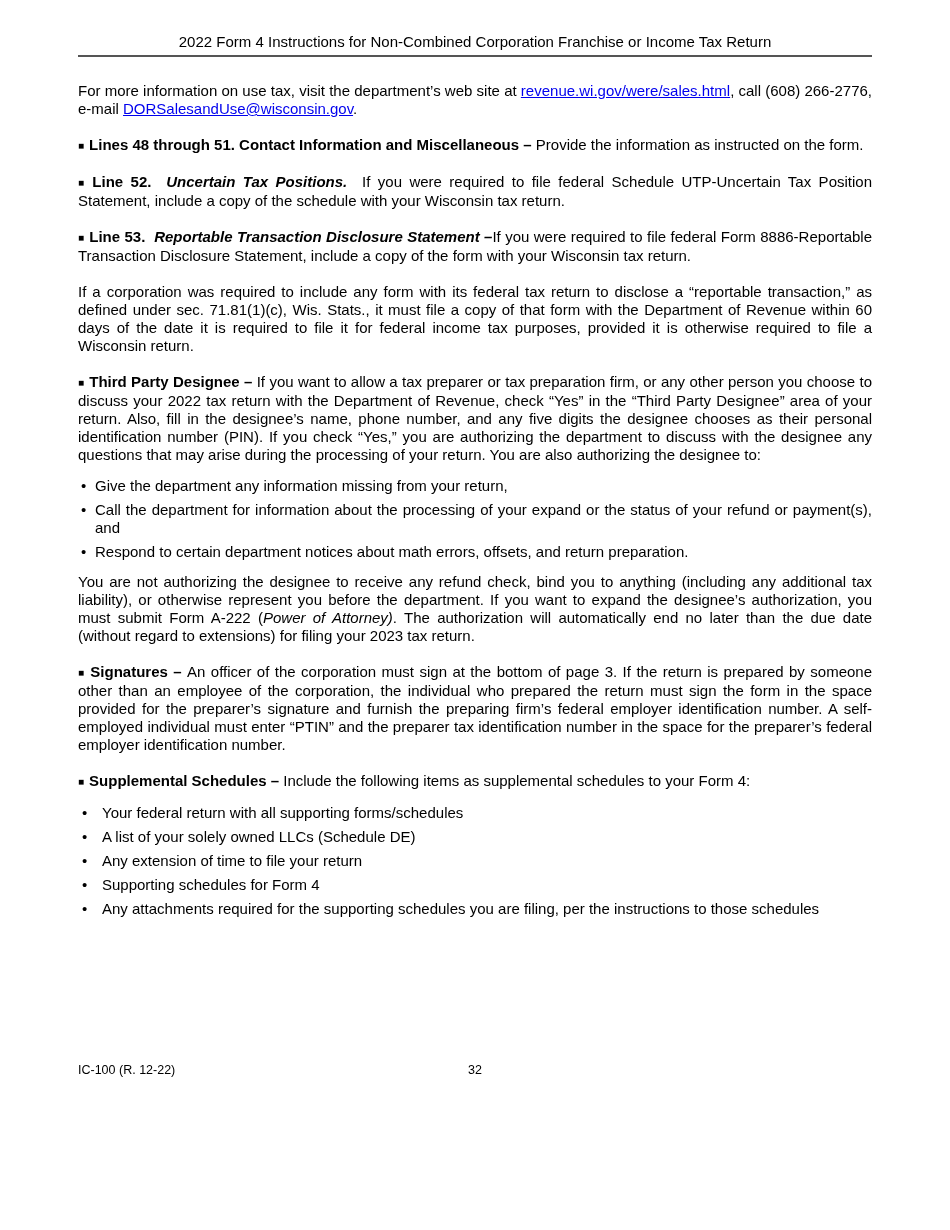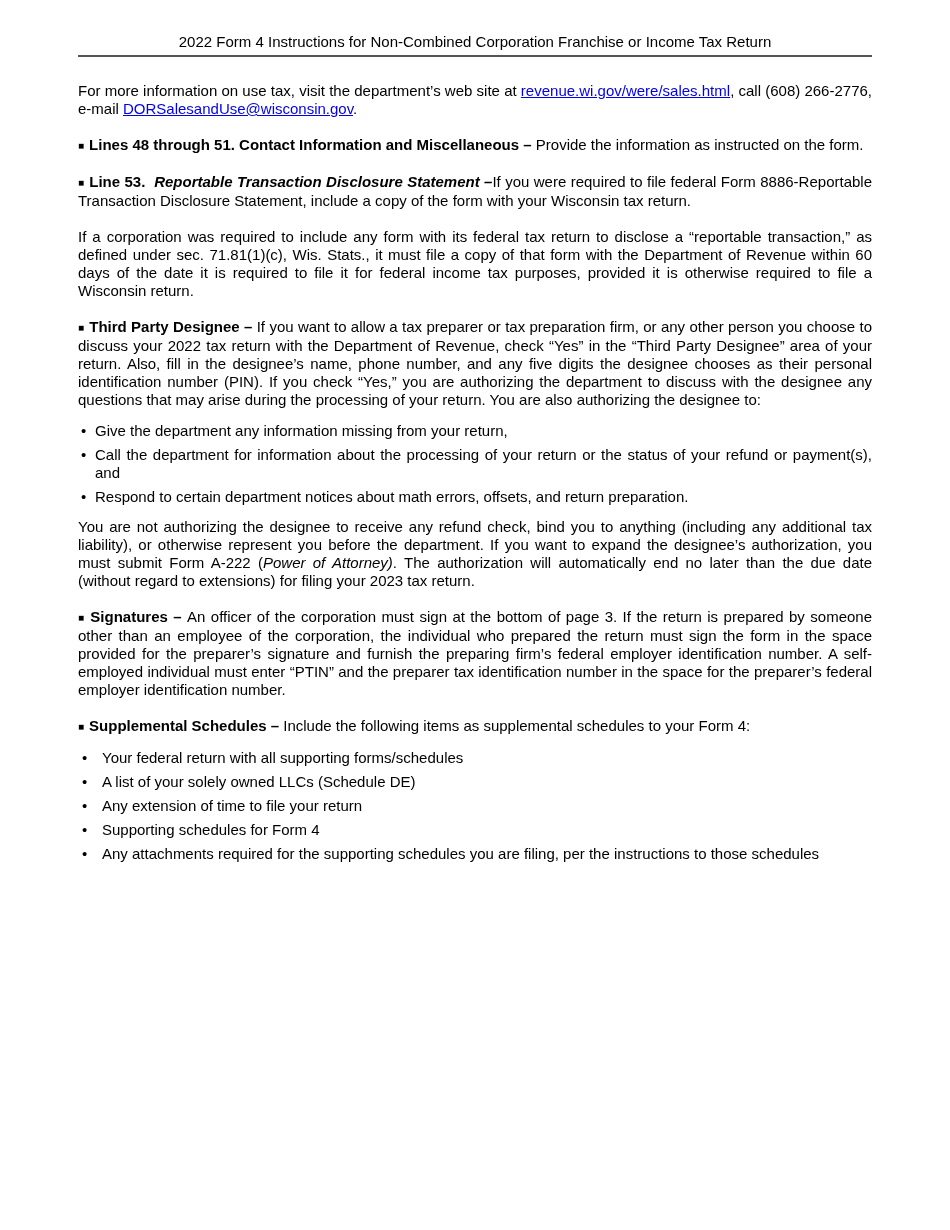--- a/index.html
+++ b/index.html
@@ -47,31 +47,32 @@
 
 <div class="page">
   <div class="header">
     <div class="header-title">2022 Form 4 Instructions for Non-Combined Corporation Franchise or Income Tax Return</div>
     <div class="header-rule"></div>
   </div>
 
   <div class="content">
       <div class="para"><span class="seg-n">For more information on use tax, visit the department’s web site at </span><a class="link" href="#">revenue.wi.gov/were/sales.html</a><span class="seg-n">, call (608) 266-2776, e-mail </span><a class="link" href="#">DORSalesandUse@wisconsin.gov</a><span class="seg-n">.</span></div>
       <div class="para"><span class="seg-marker">■</span><span class="seg-b">Lines 48 through 51. Contact Information and Miscellaneous – </span><span class="seg-n">Provide the information as instructed on the form.</span></div>
+      <div class="para"><span class="seg-marker">■</span><span class="seg-b">Line 52.&nbsp; </span><span class="seg-bi">Uncertain Tax Positions.&nbsp; </span><span class="seg-n">If you were required to file federal Schedule UTP-Uncertain Tax Position Statement, include a copy of the schedule with your Wisconsin tax return.</span></div>
       <div class="para"><span class="seg-marker">■</span><span class="seg-b">Line 53.&nbsp; </span><span class="seg-bi">Reportable Transaction Disclosure Statement –</span><span class="seg-n">If you were required to file federal Form 8886-Reportable Transaction Disclosure Statement, include a copy of the form with your Wisconsin tax return.</span></div>
       <div class="para"><span class="seg-n">If a corporation was required to include any form with its federal tax return to disclose a “reportable transaction,” as defined under sec. 71.81(1)(c), Wis. Stats., it must file a copy of that form with the Department of Revenue within 60 days of the date it is required to file it for federal income tax purposes, provided it is otherwise required to file a Wisconsin return.</span></div>
       <div class="para"><span class="seg-marker">■</span><span class="seg-b">Third Party Designee – </span><span class="seg-n">If you want to allow a tax preparer or tax preparation firm, or any other person you choose to discuss your 2022 tax return with the Department of Revenue, check “Yes” in the “Third Party Designee” area of your return. Also, fill in the designee’s name, phone number, and any five digits the designee chooses as their personal identification number (PIN). If you check “Yes,” you are authorizing the department to discuss with the designee any questions that may arise during the processing of your return. You are also authorizing the designee to:</span></div>
       <div class="list list-tight">
         <div class="list-item">
           <span class="bullet">•</span>
           <span class="li-text">Give the department any information missing from your return,</span>
         </div>
         <div class="list-item">
           <span class="bullet">•</span>
-          <span class="li-text">Call the department for information about the processing of your return or the status of your refund or payment(s), and</span>
+          <span class="li-text">Call the department for information about the processing of your expand or the status of your refund or payment(s), and</span>
         </div>
         <div class="list-item">
           <span class="bullet">•</span>
           <span class="li-text">Respond to certain department notices about math errors, offsets, and return preparation.</span>
         </div>
       </div>
       <div class="para"><span class="seg-n">You are not authorizing the designee to receive any refund check, bind you to anything (including any additional tax liability), or otherwise represent you before the department. If you want to expand the designee’s authorization, you must submit Form A-222 (</span><span class="seg-i">Power of Attorney)</span><span class="seg-n">. The authorization will automatically end no later than the due date (without regard to extensions) for filing your 2023 tax return.</span></div>
       <div class="para"><span class="seg-marker">■</span><span class="seg-b">Signatures – </span><span class="seg-n">An officer of the corporation must sign at the bottom of page 3. If the return is prepared by someone other than an employee of the corporation, the individual who prepared the return must sign the form in the space provided for the preparer’s signature and furnish the preparing firm’s federal employer identification number. A self-employed individual must enter “PTIN” and the preparer tax identification number in the space for the preparer’s federal employer identification number.</span></div>
       <div class="para"><span class="seg-marker">■</span><span class="seg-b">Supplemental Schedules – </span><span class="seg-n">Include the following items as supplemental schedules to your Form 4:</span></div>
       <div class="list list-wide">
@@ -91,13 +92,17 @@
           <span class="bullet">•</span>
           <span class="li-text">Supporting schedules for Form 4</span>
         </div>
         <div class="list-item">
           <span class="bullet">•</span>
           <span class="li-text">Any attachments required for the supporting schedules you are filing, per the instructions to those schedules</span>
         </div>
       </div>
     </div>
 
+  <div class="footer">
+    <span class="footer-left">IC-100 (R. 12-22)</span>
+    <span class="footer-page">32</span>
+  </div>
 </div>
 
 </body></html>

